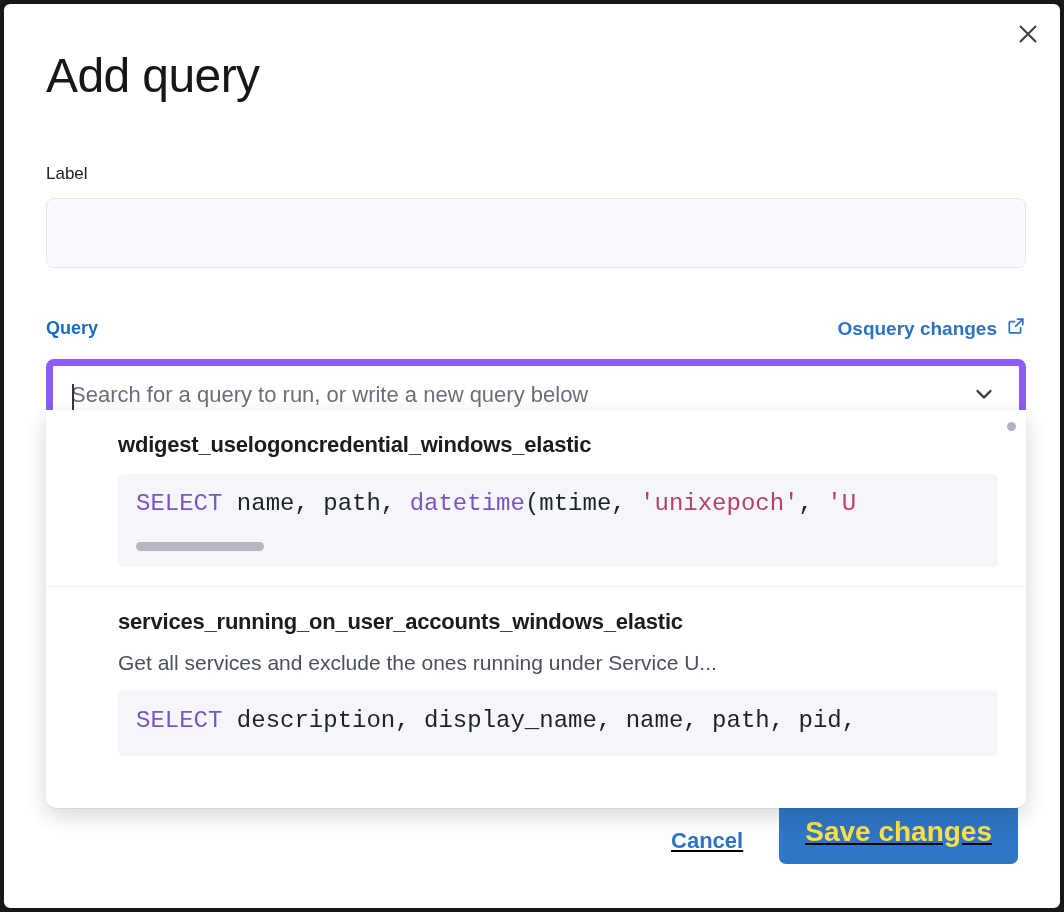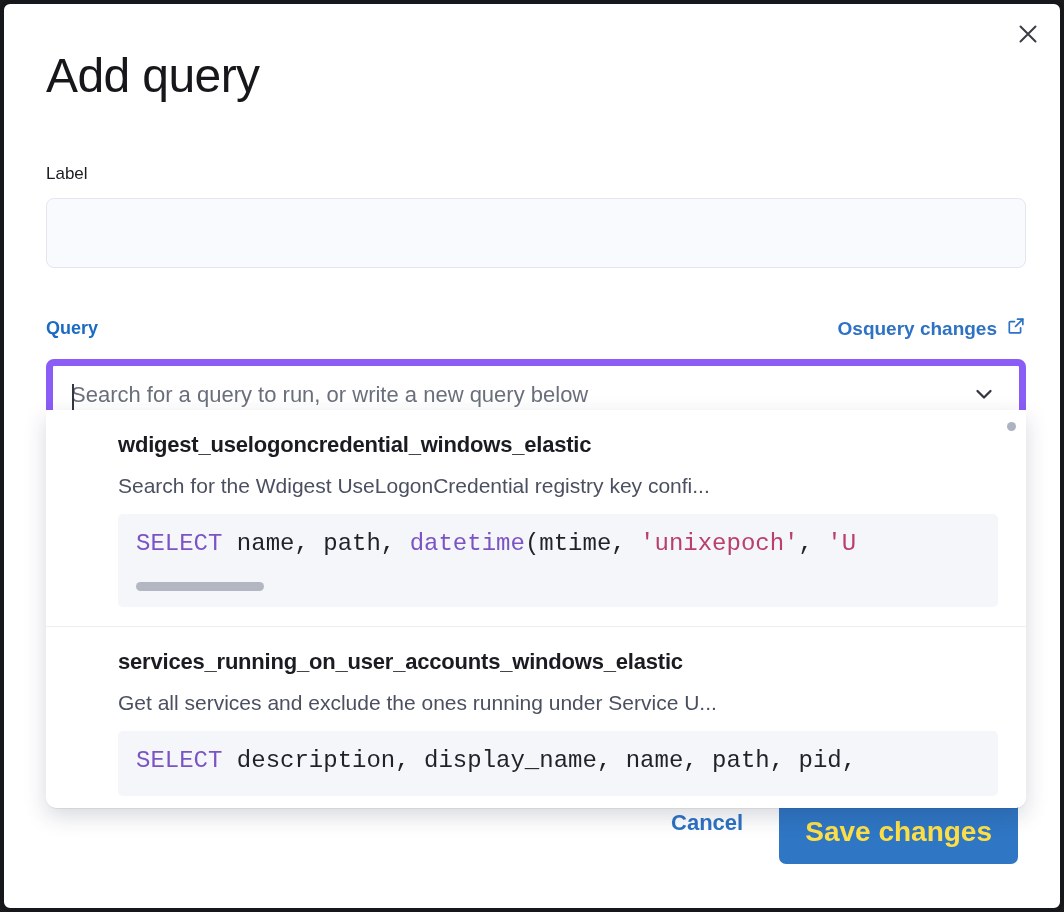--- a/index.html
+++ b/index.html
@@ -155,23 +155,24 @@
     cursor: pointer;
     margin-left: 6px;
   }
 
   
   #footer {
     position: absolute;
     right: 42px;
     bottom: 44px;
     display: flex;
-    align-items: flex-start;
+    align-items: flex-end;
     gap: 22px;
     z-index: 1;
+    text-decoration: underline;
   }
   #cancel-btn {
     background: transparent;
     border: none;
     font-family: "Liberation Sans", sans-serif;
     font-size: 22px;
     font-weight: 700;
     color: #2d72c4;
     cursor: pointer;
     padding: 10px 14px;
@@ -311,21 +312,20 @@
   <div id="footer">
     <button id="cancel-btn">Cancel</button>
     <button id="save-btn">Save changes</button>
   </div>
 
   <div id="dropdown">
     <div id="dd-scroll-dot"></div>
 
     <div class="dd-item">
       <div class="dd-title">wdigest_uselogoncredential_windows_elastic</div>
-      <div class="dd-desc">Search for the Wdigest UseLogonCredential registry key confi...</div>
       <div class="dd-code">
         <div class="line"><span class="kw">SELECT</span><span> name, path, </span><span class="fn">datetime</span><span>(mtime, </span><span class="str">'unixepoch'</span><span>, </span><span class="str">'U</span></div>
         <div class="code-scroll">
           <div class="code-thumb"></div>
         </div>
       </div>
     </div>
 
     <div class="dd-item">
       <div class="dd-title">services_running_on_user_accounts_windows_elastic</div>

